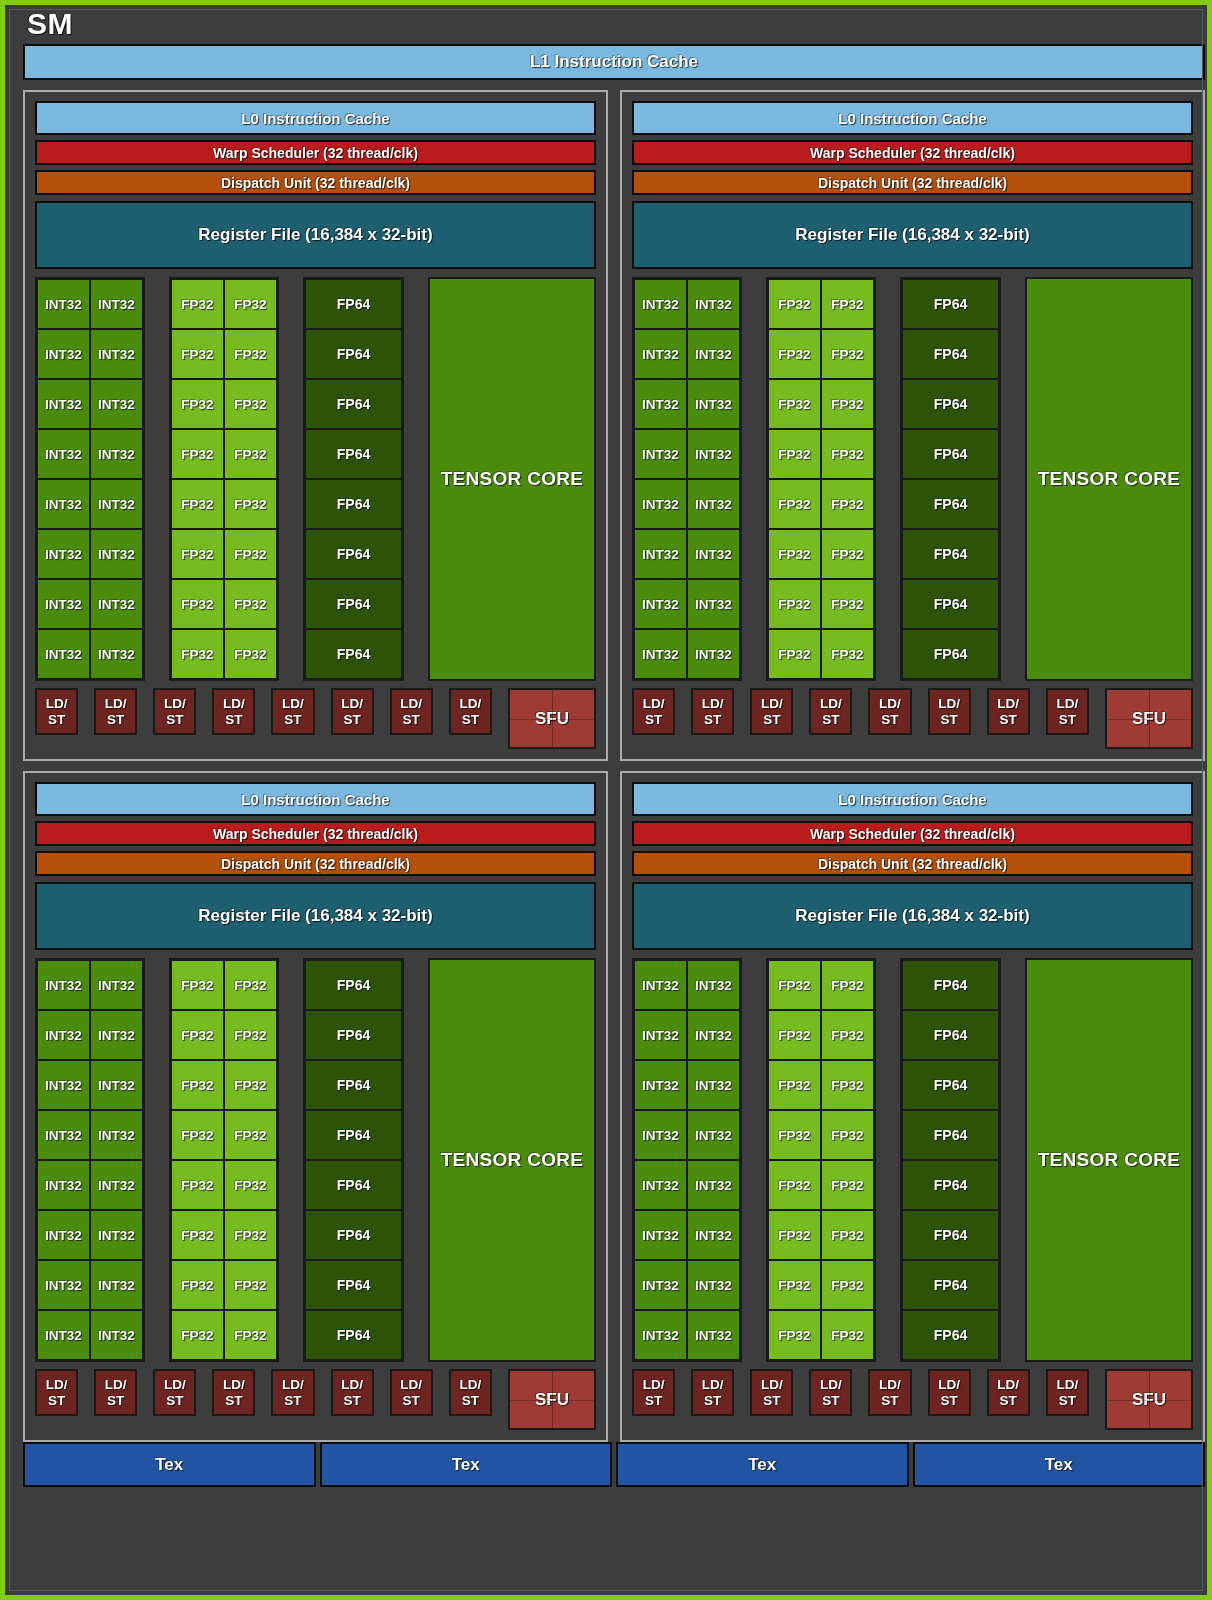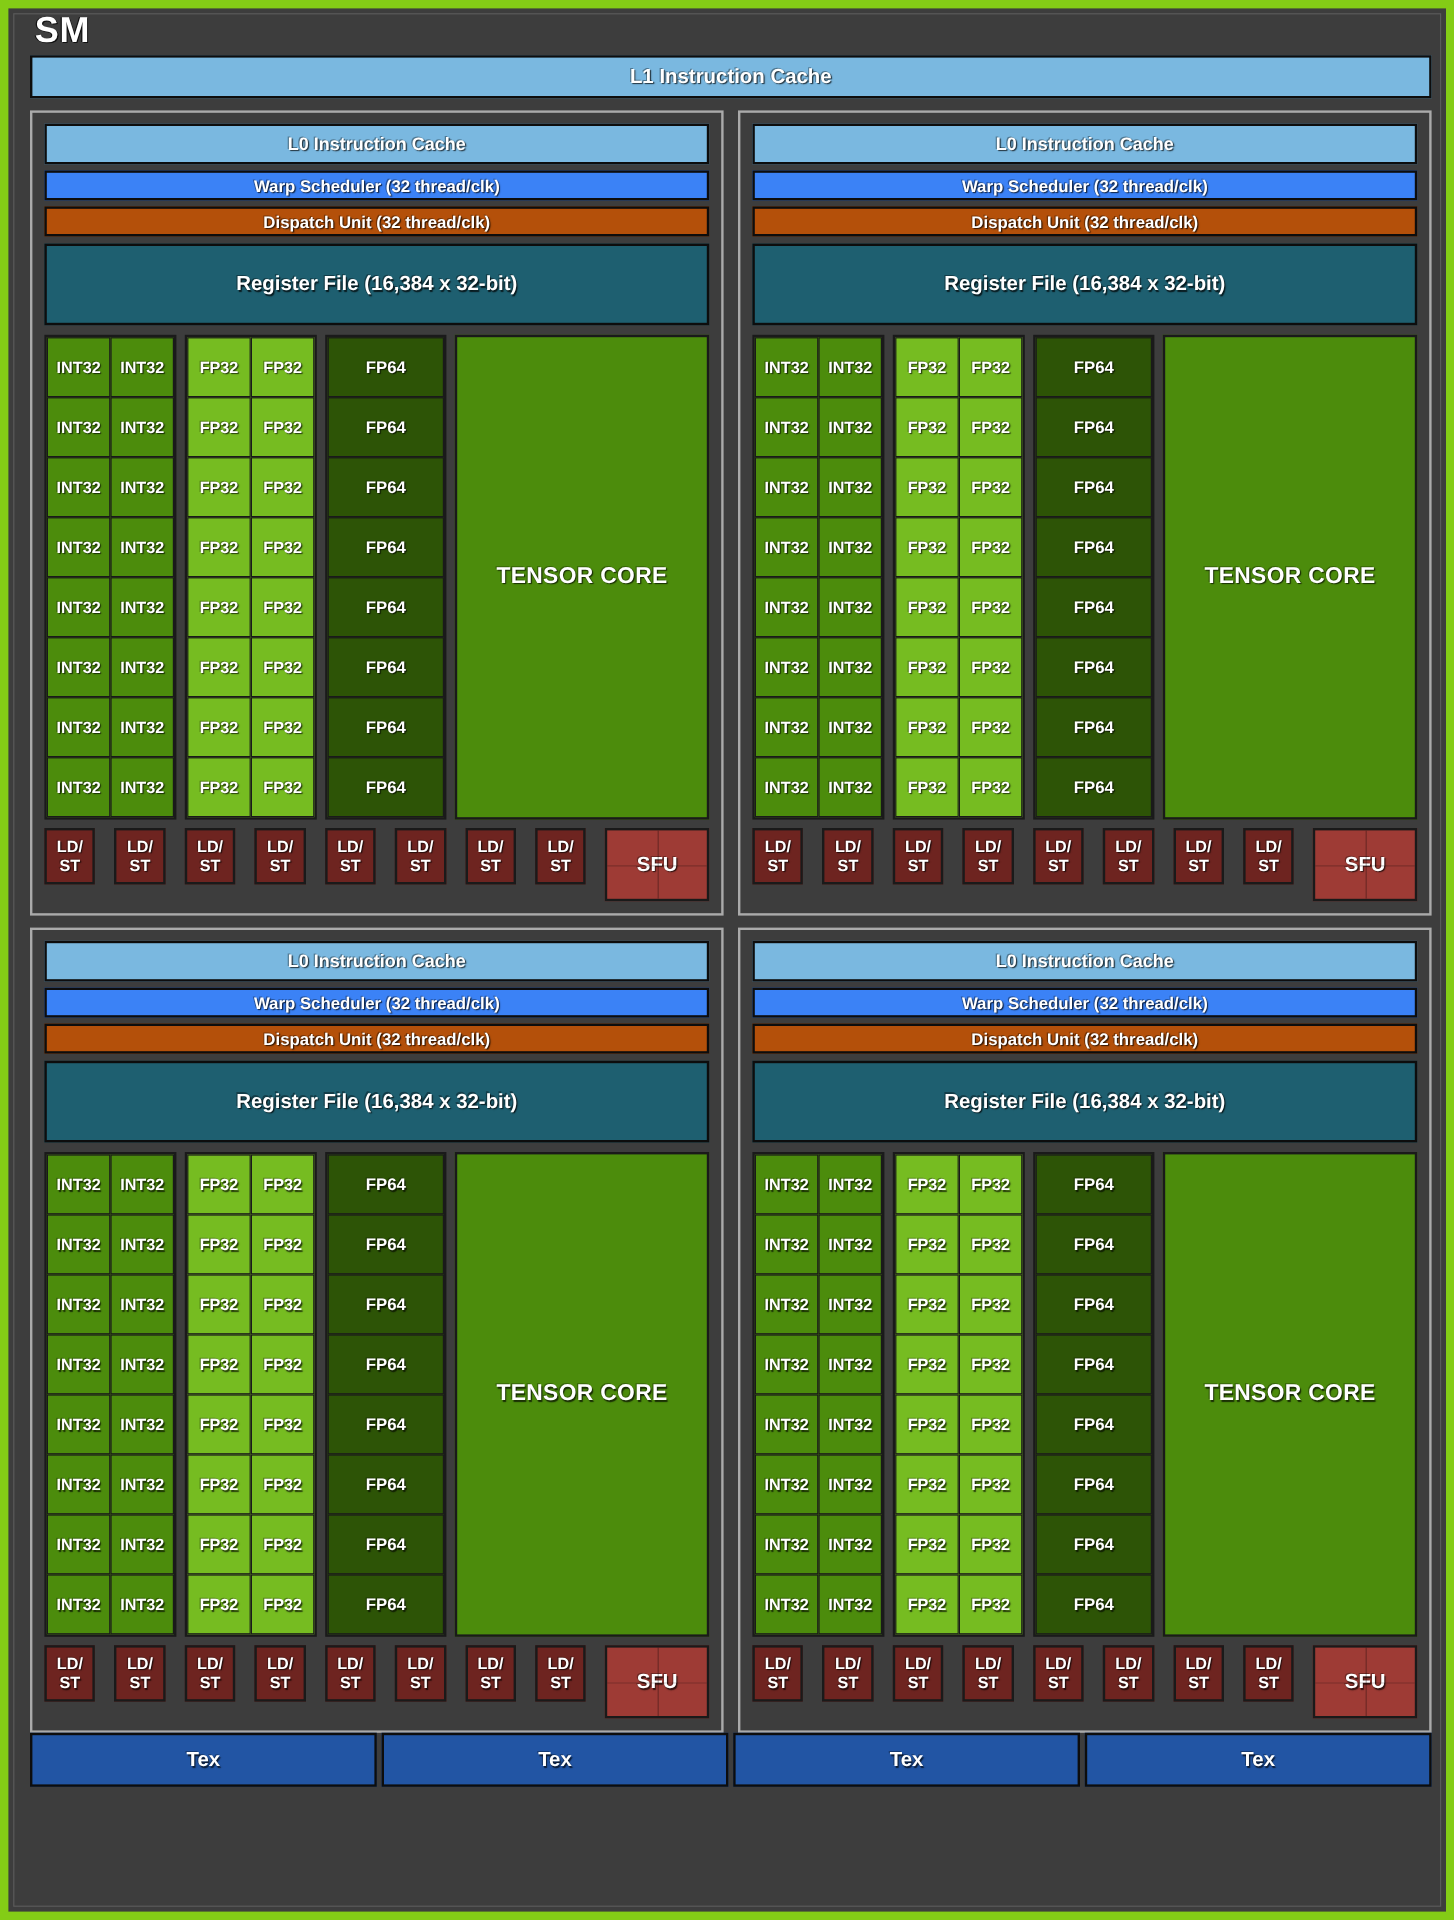--- a/index.html
+++ b/index.html
@@ -11,22 +11,22 @@
   body {
     width: 1212px; height: 1600px;
     overflow: hidden;
   }
 
   
   #sm-root {
     position: relative;
     width: 1212px; height: 1600px;
     background: #3d3d3d;
-    border: 7px solid #84cc16;
-    padding: 0 12px 14px 18px;
+    border: 5px solid #84cc16;
+    padding: 0 2px 14px 18px;
   }
   #sm-root::after {
     content: "";
     position: absolute;
     left: 4px; right: 4px; top: 4px; bottom: 4px;
     border: 1px solid #5a5a5a;
     pointer-events: none;
   }
 
   .sm-title {
@@ -67,28 +67,28 @@
     gap: 10px 12px;
   }
 
   .quad {
     border: 2px solid #aaaaaa;
     background: #3d3d3d;
     padding: 9px 10px 10px 10px;
   }
 
   .l0-icache { background: #7ab8e0; height: 34px; font-size: 15px; margin-bottom: 5px; }
-  .warp-sched { background: #3b82f6; height: 25px; font-size: 14px; margin-bottom: 5px; }
+  .warp-sched { background: #b91c1c; height: 25px; font-size: 14px; margin-bottom: 5px; }
   .dispatch   { background: #b4500a; height: 25px; font-size: 14px; margin-bottom: 6px; }
   .regfile    { background: #1e5f70; height: 68px; font-size: 17px; margin-bottom: 8px; }
 
   
   .core-area {
     display: flex;
-    gap: 7px;
+    gap: 24px;
     align-items: stretch;
   }
   .core-col-group {
     display: flex;
     gap: 0;
     border: 2px solid #1a1a1a;
   }
   .core-col {
     display: flex;
     flex-direction: column;

